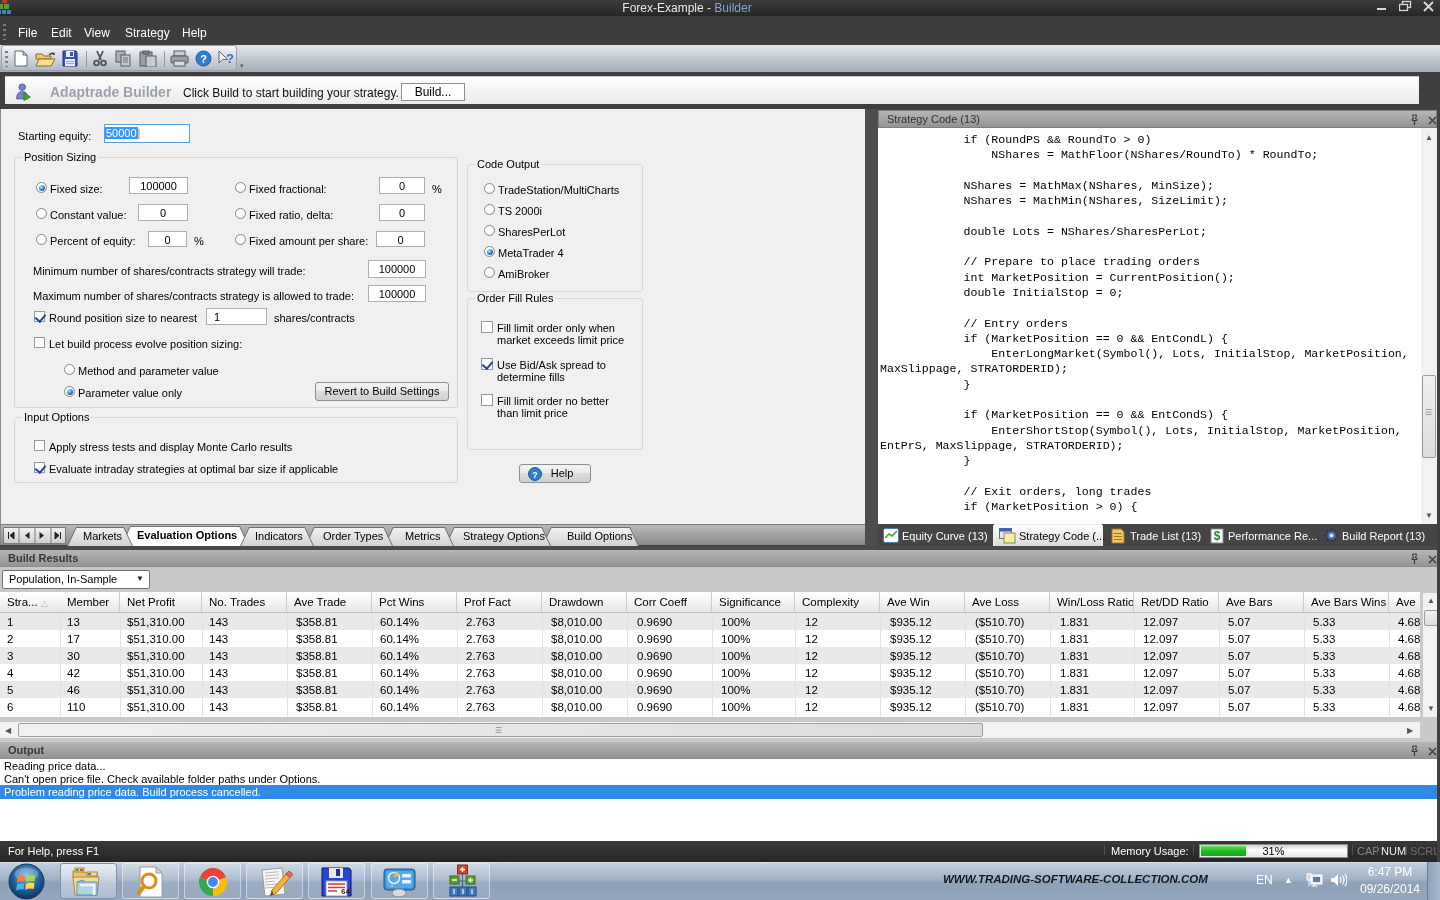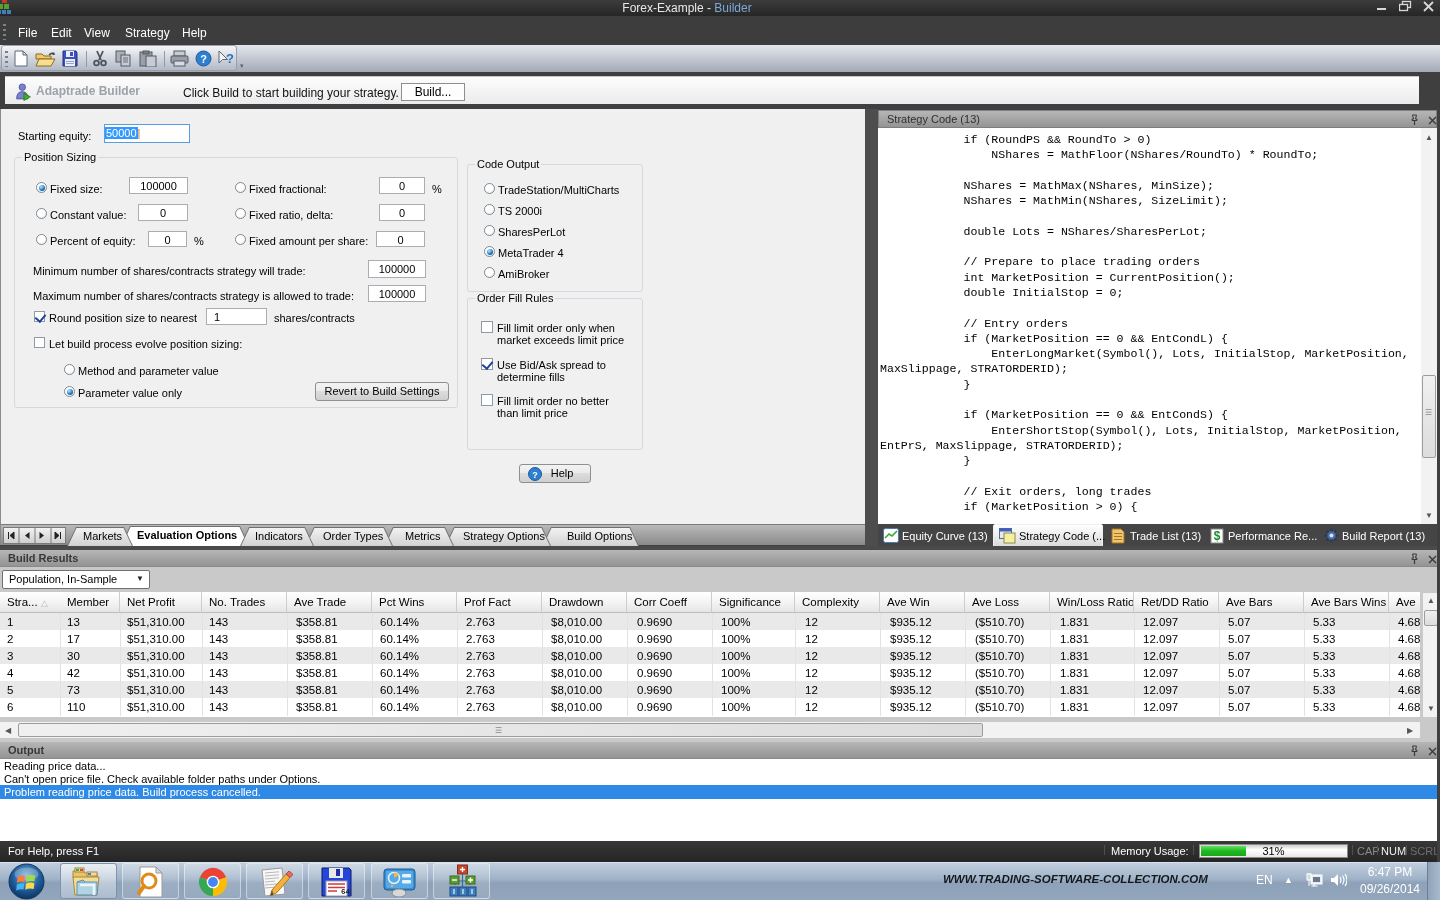--- a/index.html
+++ b/index.html
@@ -166,21 +166,21 @@
   </div>
   <div class="abs" style="left:240px;top:17px;width:6px;height:5px;color:#566;font-size:7px">▾</div>
 </div>
 
 <div class="abs" id="hdrbar">
   <svg class="abs" style="left:10px;top:5px" width="17" height="20" viewBox="0 0 21 21">
     <circle cx="9" cy="4.5" r="4" fill="#7b80cc" stroke="#4a4fa0"></circle>
     <path d="M2 19 q0 -9 7 -9 q7 0 7 9 z" fill="#7b80cc" stroke="#4a4fa0"></path>
     <path d="M11 12 l8 4.5 -8 4.5 z" fill="#3fae29" stroke="#1f7a12"></path>
   </svg>
-  <div class="abs" style="left:31px;top:7px;font-size:12px;font-weight:bold;color:#9ba2a9">Adaptrade Builder</div>
+  <div class="abs" style="left:45px;top:7px;font-size:14px;font-weight:bold;color:#9ba2a9">Adaptrade Builder</div>
   <div class="abs" style="left:178px;top:9px;font-size:12px;color:#111">Click Build to start building your strategy.</div>
   <div class="abs" style="left:396px;top:6px;width:64px;height:18px;background:#fdfdfd;border:1px solid #8e8e8e;font-size:12px;text-align:center;line-height:16px">Build...</div>
 </div>
 
 <div class="abs" id="leftpanel">
   <div class="lbl" style="left:17px;top:21px">Starting equity:</div>
   <div class="edit" style="left:103px;top:15px;width:86px;height:19px;border-color:#569de5;text-align:left;line-height:17px"><span style="background:#3399ff;color:#fff;padding:0 1px">50000</span><span style="color:#c87818">|</span></div>
 
   <div class="grp" style="left:13px;top:48px;width:444px;height:251px">
     <span class="glabel">Position Sizing</span>
@@ -214,20 +214,27 @@
     <div class="lbl" style="left:259px;top:154px">shares/contracts</div>
     <div class="cb" style="left:19px;top:179px"></div>
     <div class="lbl" style="left:34px;top:180px">Let build process evolve position sizing:</div>
     <div class="radio" style="left:49px;top:206px"></div>
     <div class="lbl" style="left:63px;top:207px">Method and parameter value</div>
     <div class="radio sel" style="left:49px;top:228px"></div>
     <div class="lbl" style="left:63px;top:229px">Parameter value only</div>
     <div class="btn" style="left:300px;top:224px;width:134px;height:19px;line-height:17px">Revert to Build Settings</div>
   </div>
 
+  <div class="grp" style="left:13px;top:308px;width:444px;height:66px">
+    <span class="glabel">Input Options</span>
+    <div class="cb" style="left:19px;top:22px"></div>
+    <div class="lbl" style="left:34px;top:23px">Apply stress tests and display Monte Carlo results</div>
+    <div class="cb chk" style="left:19px;top:44px"></div>
+    <div class="lbl" style="left:34px;top:45px">Evaluate intraday strategies at optimal bar size if applicable</div>
+  </div>
 
   <div class="grp" style="left:466px;top:55px;width:176px;height:128px">
     <span class="glabel">Code Output</span>
     <div class="radio" style="left:16px;top:18px"></div>
     <div class="lbl" style="left:30px;top:19px">TradeStation/MultiCharts</div>
     <div class="radio" style="left:16px;top:39px"></div>
     <div class="lbl" style="left:30px;top:40px">TS 2000i</div>
     <div class="radio" style="left:16px;top:60px"></div>
     <div class="lbl" style="left:30px;top:61px">SharesPerLot</div>
     <div class="radio sel" style="left:16px;top:81px"></div>
@@ -462,21 +469,21 @@
         <span style="left:890px">$935.12</span>
         <span style="left:975px">($510.70)</span>
         <span style="left:1060px">1.831</span>
         <span style="left:1143px">12.097</span>
         <span style="left:1228px">5.07</span>
         <span style="left:1313px">5.33</span>
         <span style="left:1398px">4.68</span>
       </div>
     <div class="tr" style="top:89px;background:#e9e9e9">
         <span style="left:7px">5</span>
-        <span style="left:67px">73</span>
+        <span style="left:67px">46</span>
         <span style="left:127px">$51,310.00</span>
         <span style="left:209px">143</span>
         <span style="left:296px">$358.81</span>
         <span style="left:380px">60.14%</span>
         <span style="left:466px">2.763</span>
         <span style="left:551px">$8,010.00</span>
         <span style="left:637px">0.9690</span>
         <span style="left:721px">100%</span>
         <span style="left:805px">12</span>
         <span style="left:890px">$935.12</span>

